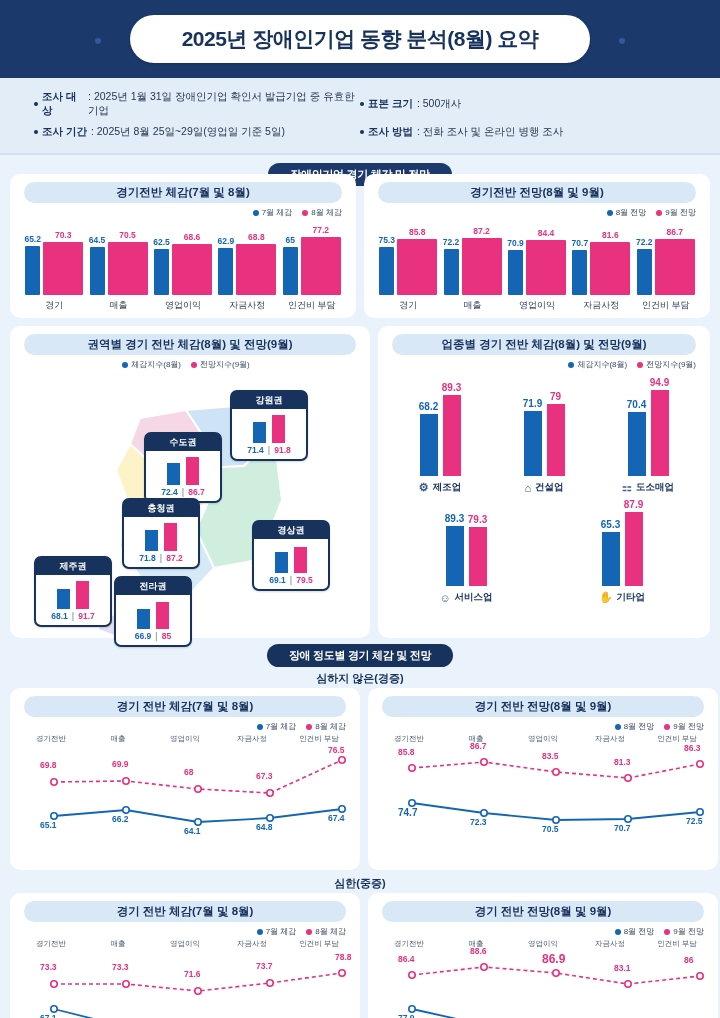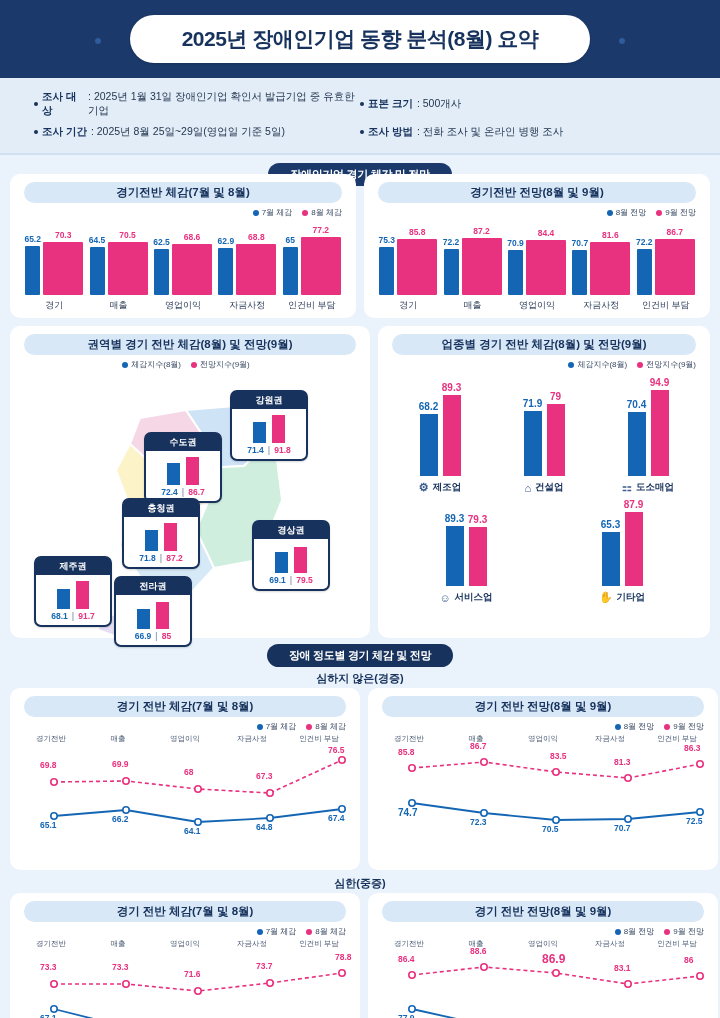--- a/index.html
+++ b/index.html
@@ -644,21 +644,21 @@
             <circle cx="34" cy="57" r="3.2"></circle>
               <circle cx="106" cy="67" r="3.2"></circle>
               <circle cx="178" cy="74" r="3.2"></circle>
               <circle cx="250" cy="73" r="3.2"></circle>
               <circle cx="322" cy="66" r="3.2"></circle>
           </g>
         </svg>
         <div style="position:absolute;left:0;top:0;width:330px;height:110px;pointer-events:none;">
           <span style="position:absolute;left:20px;top:1px;font-size:8.5px;font-weight:bold;color:#e8317f;">85.8</span>
           <span style="position:absolute;left:92px;top:-5px;font-size:8.5px;font-weight:bold;color:#e8317f;">86.7</span>
-          <span style="position:absolute;left:172px;top:5px;font-size:8.5px;font-weight:bold;color:#e8317f;">83.5</span>
+          <span style="position:absolute;left:164px;top:5px;font-size:8.5px;font-weight:bold;color:#e8317f;">83.5</span>
           <span style="position:absolute;left:236px;top:11px;font-size:8.5px;font-weight:bold;color:#e8317f;">81.3</span>
           <span style="position:absolute;left:306px;top:-3px;font-size:8.5px;font-weight:bold;color:#e8317f;">86.3</span>
           <span style="position:absolute;left:20px;top:61px;font-size:10px;font-weight:bold;color:#1466b4;">74.7</span>
           <span style="position:absolute;left:92px;top:71px;font-size:8.5px;font-weight:bold;color:#1466b4;">72.3</span>
           <span style="position:absolute;left:164px;top:78px;font-size:8.5px;font-weight:bold;color:#1466b4;">70.5</span>
           <span style="position:absolute;left:236px;top:77px;font-size:8.5px;font-weight:bold;color:#1466b4;">70.7</span>
           <span style="position:absolute;left:308px;top:70px;font-size:8.5px;font-weight:bold;color:#1466b4;">72.5</span>
         </div>
       </div>
     </div>

